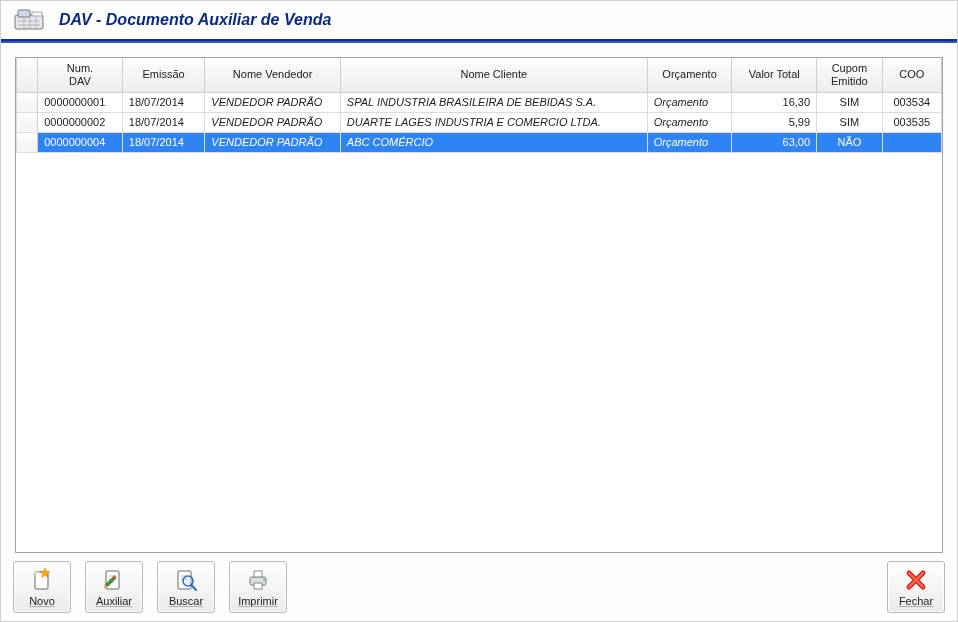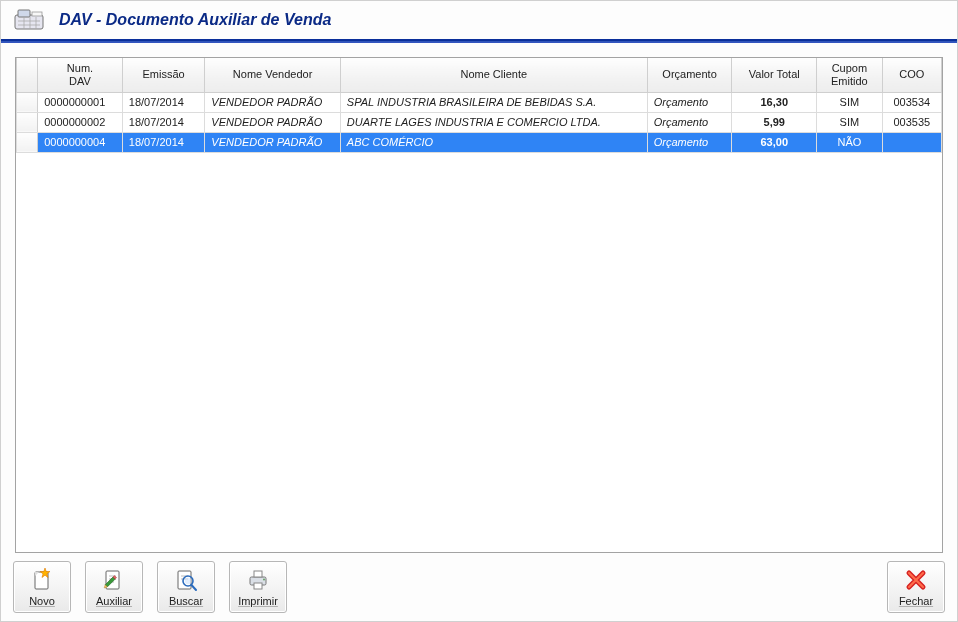--- a/index.html
+++ b/index.html
@@ -108,21 +108,21 @@
     .col-num   { width: 80px; text-align: center; }
     .col-em    { width: 78px; text-align: center; }
     .col-vend  { width: 128px; text-align: left; }
     .col-cli   { width: 290px; text-align: left; }
     .col-sit   { width: 80px; text-align: left; }
     .col-val   { width: 80px; text-align: right; }
     .col-cup   { width: 62px; text-align: center; }
     .col-coo   { width: 56px; text-align: center; }
     td.col-num, td.col-em { text-align: left; }
     td.col-vend, td.col-cli, td.col-sit { text-align: left; font-style: italic; }
-    td.col-val { text-align: center; font-weight: bold; }
+    td.col-val { text-align: right; }
     td.col-cup, td.col-coo { text-align: center; }
 
     .toolbar {
       display: flex;
       justify-content: space-between;
       align-items: flex-end;
       padding: 8px 12px 8px 12px;
     }
     .toolbar .left, .toolbar .right {
       display: flex;

